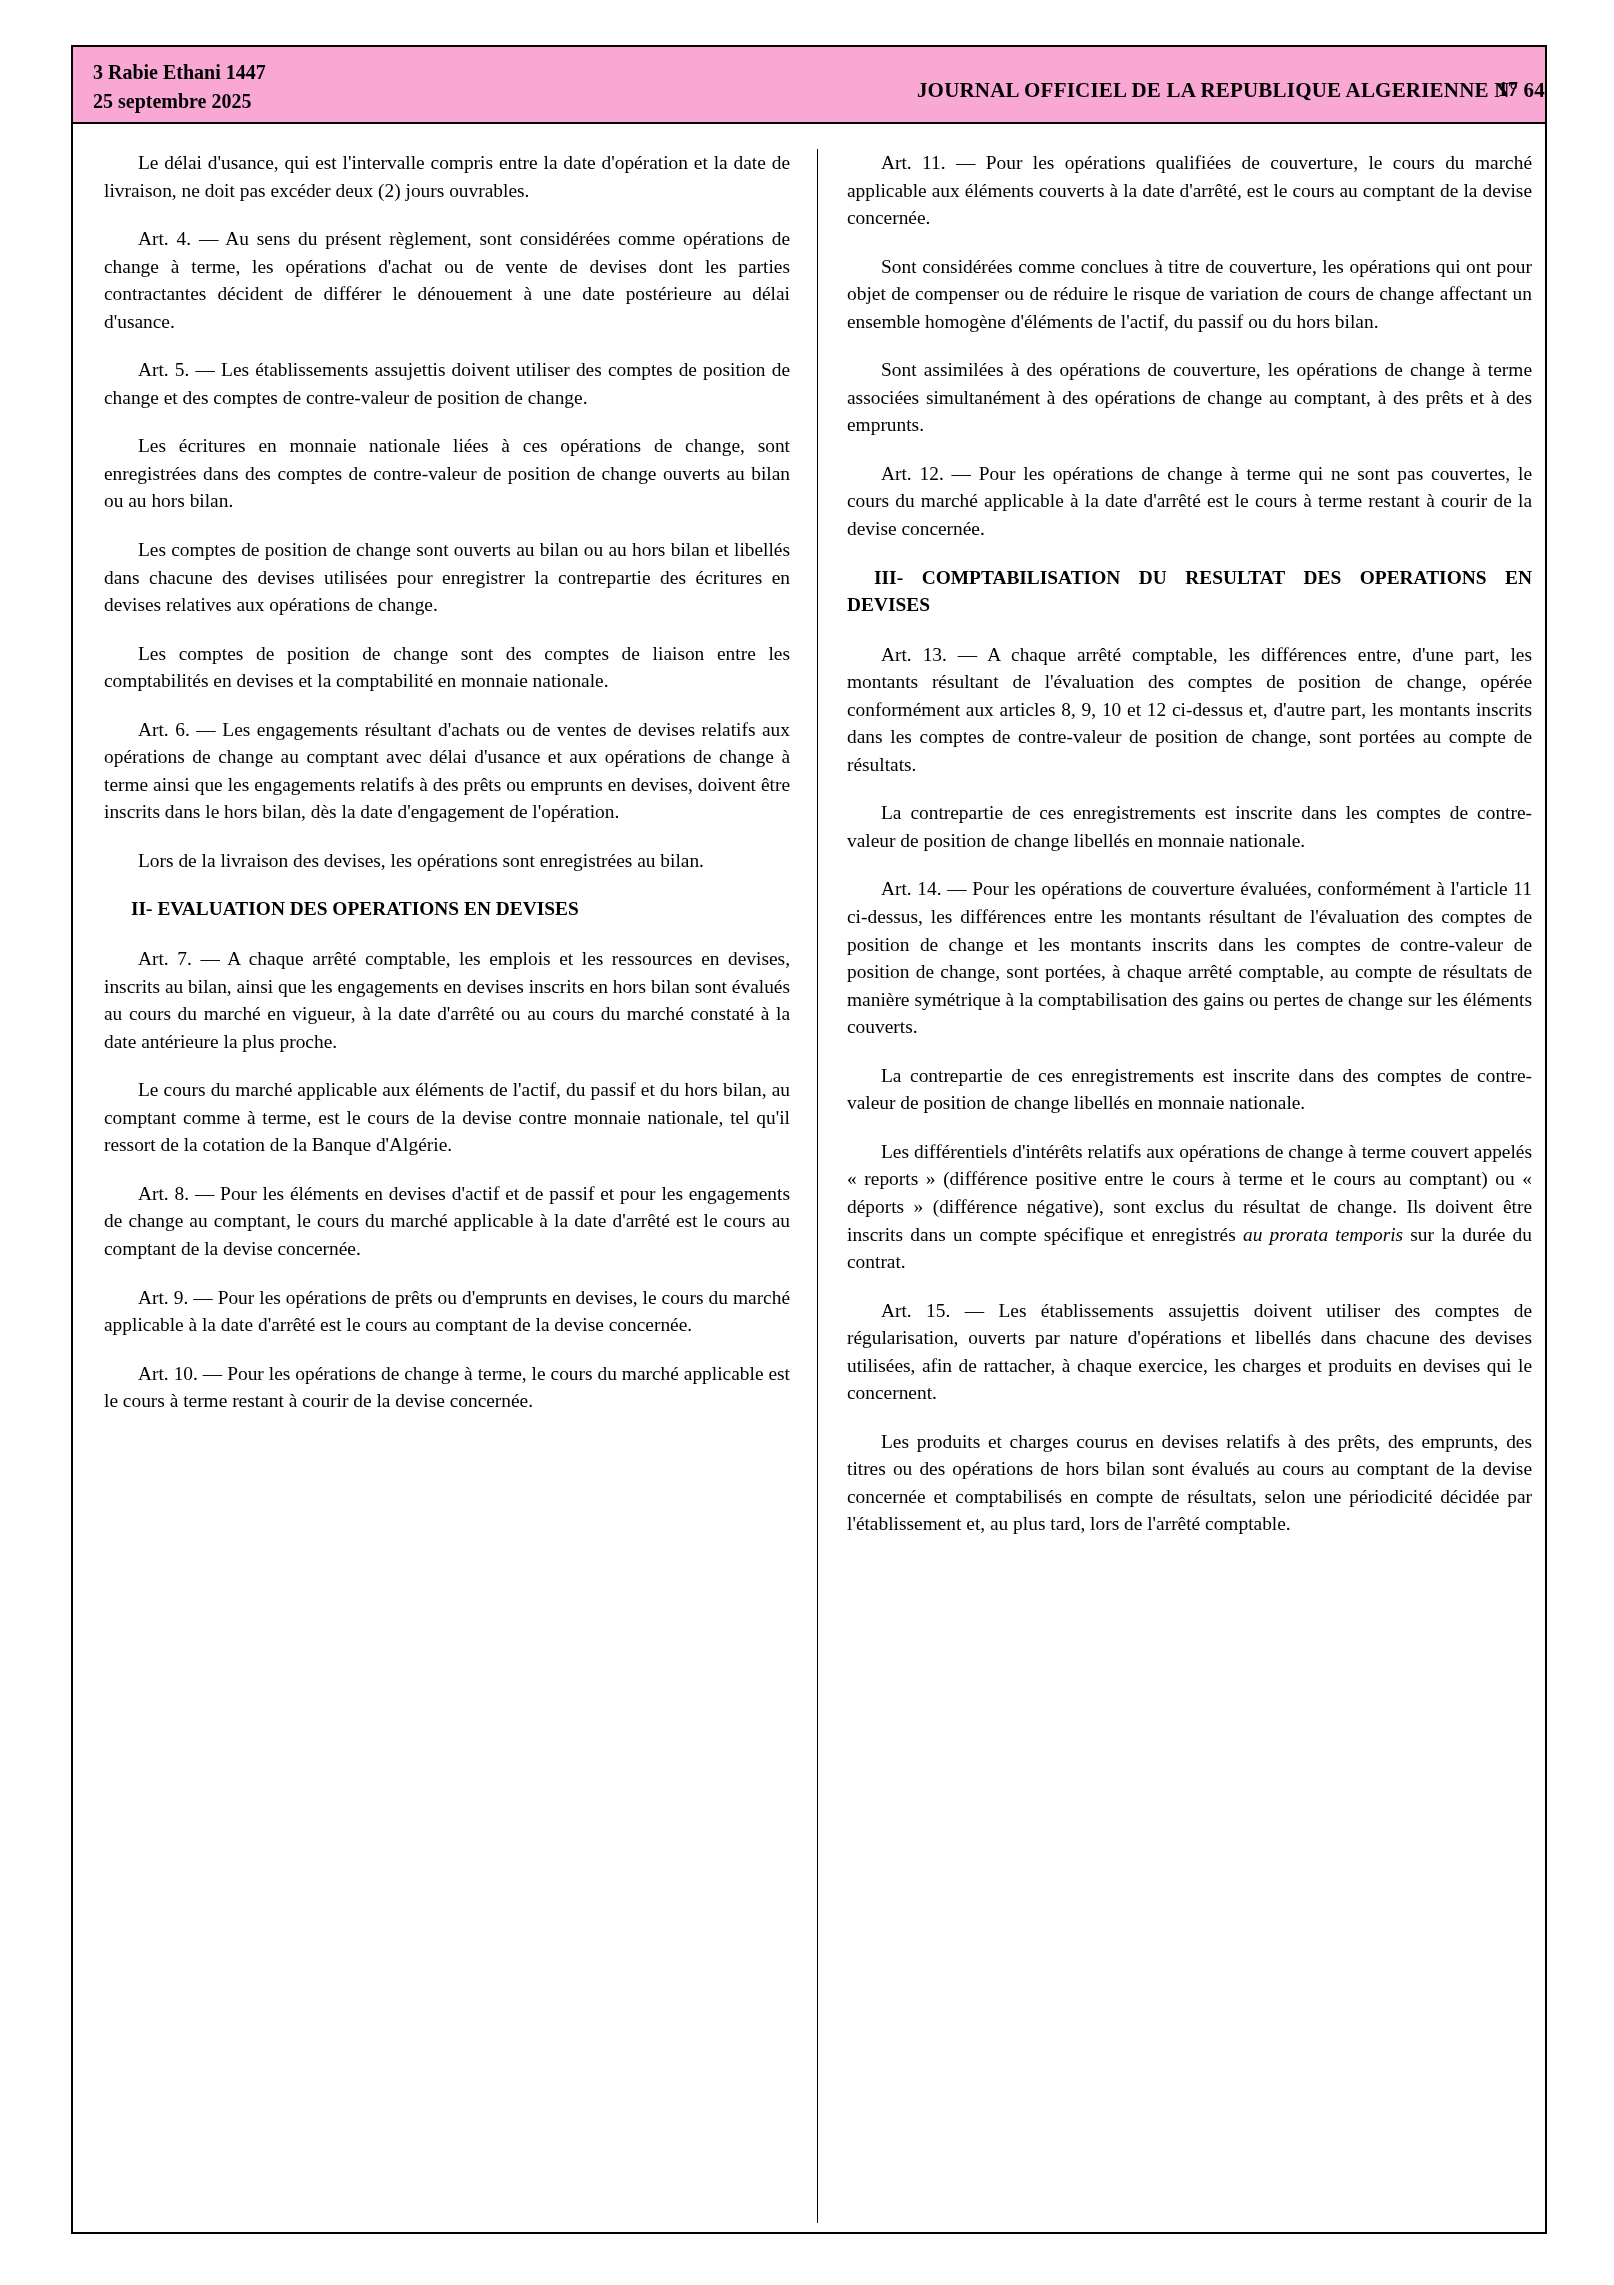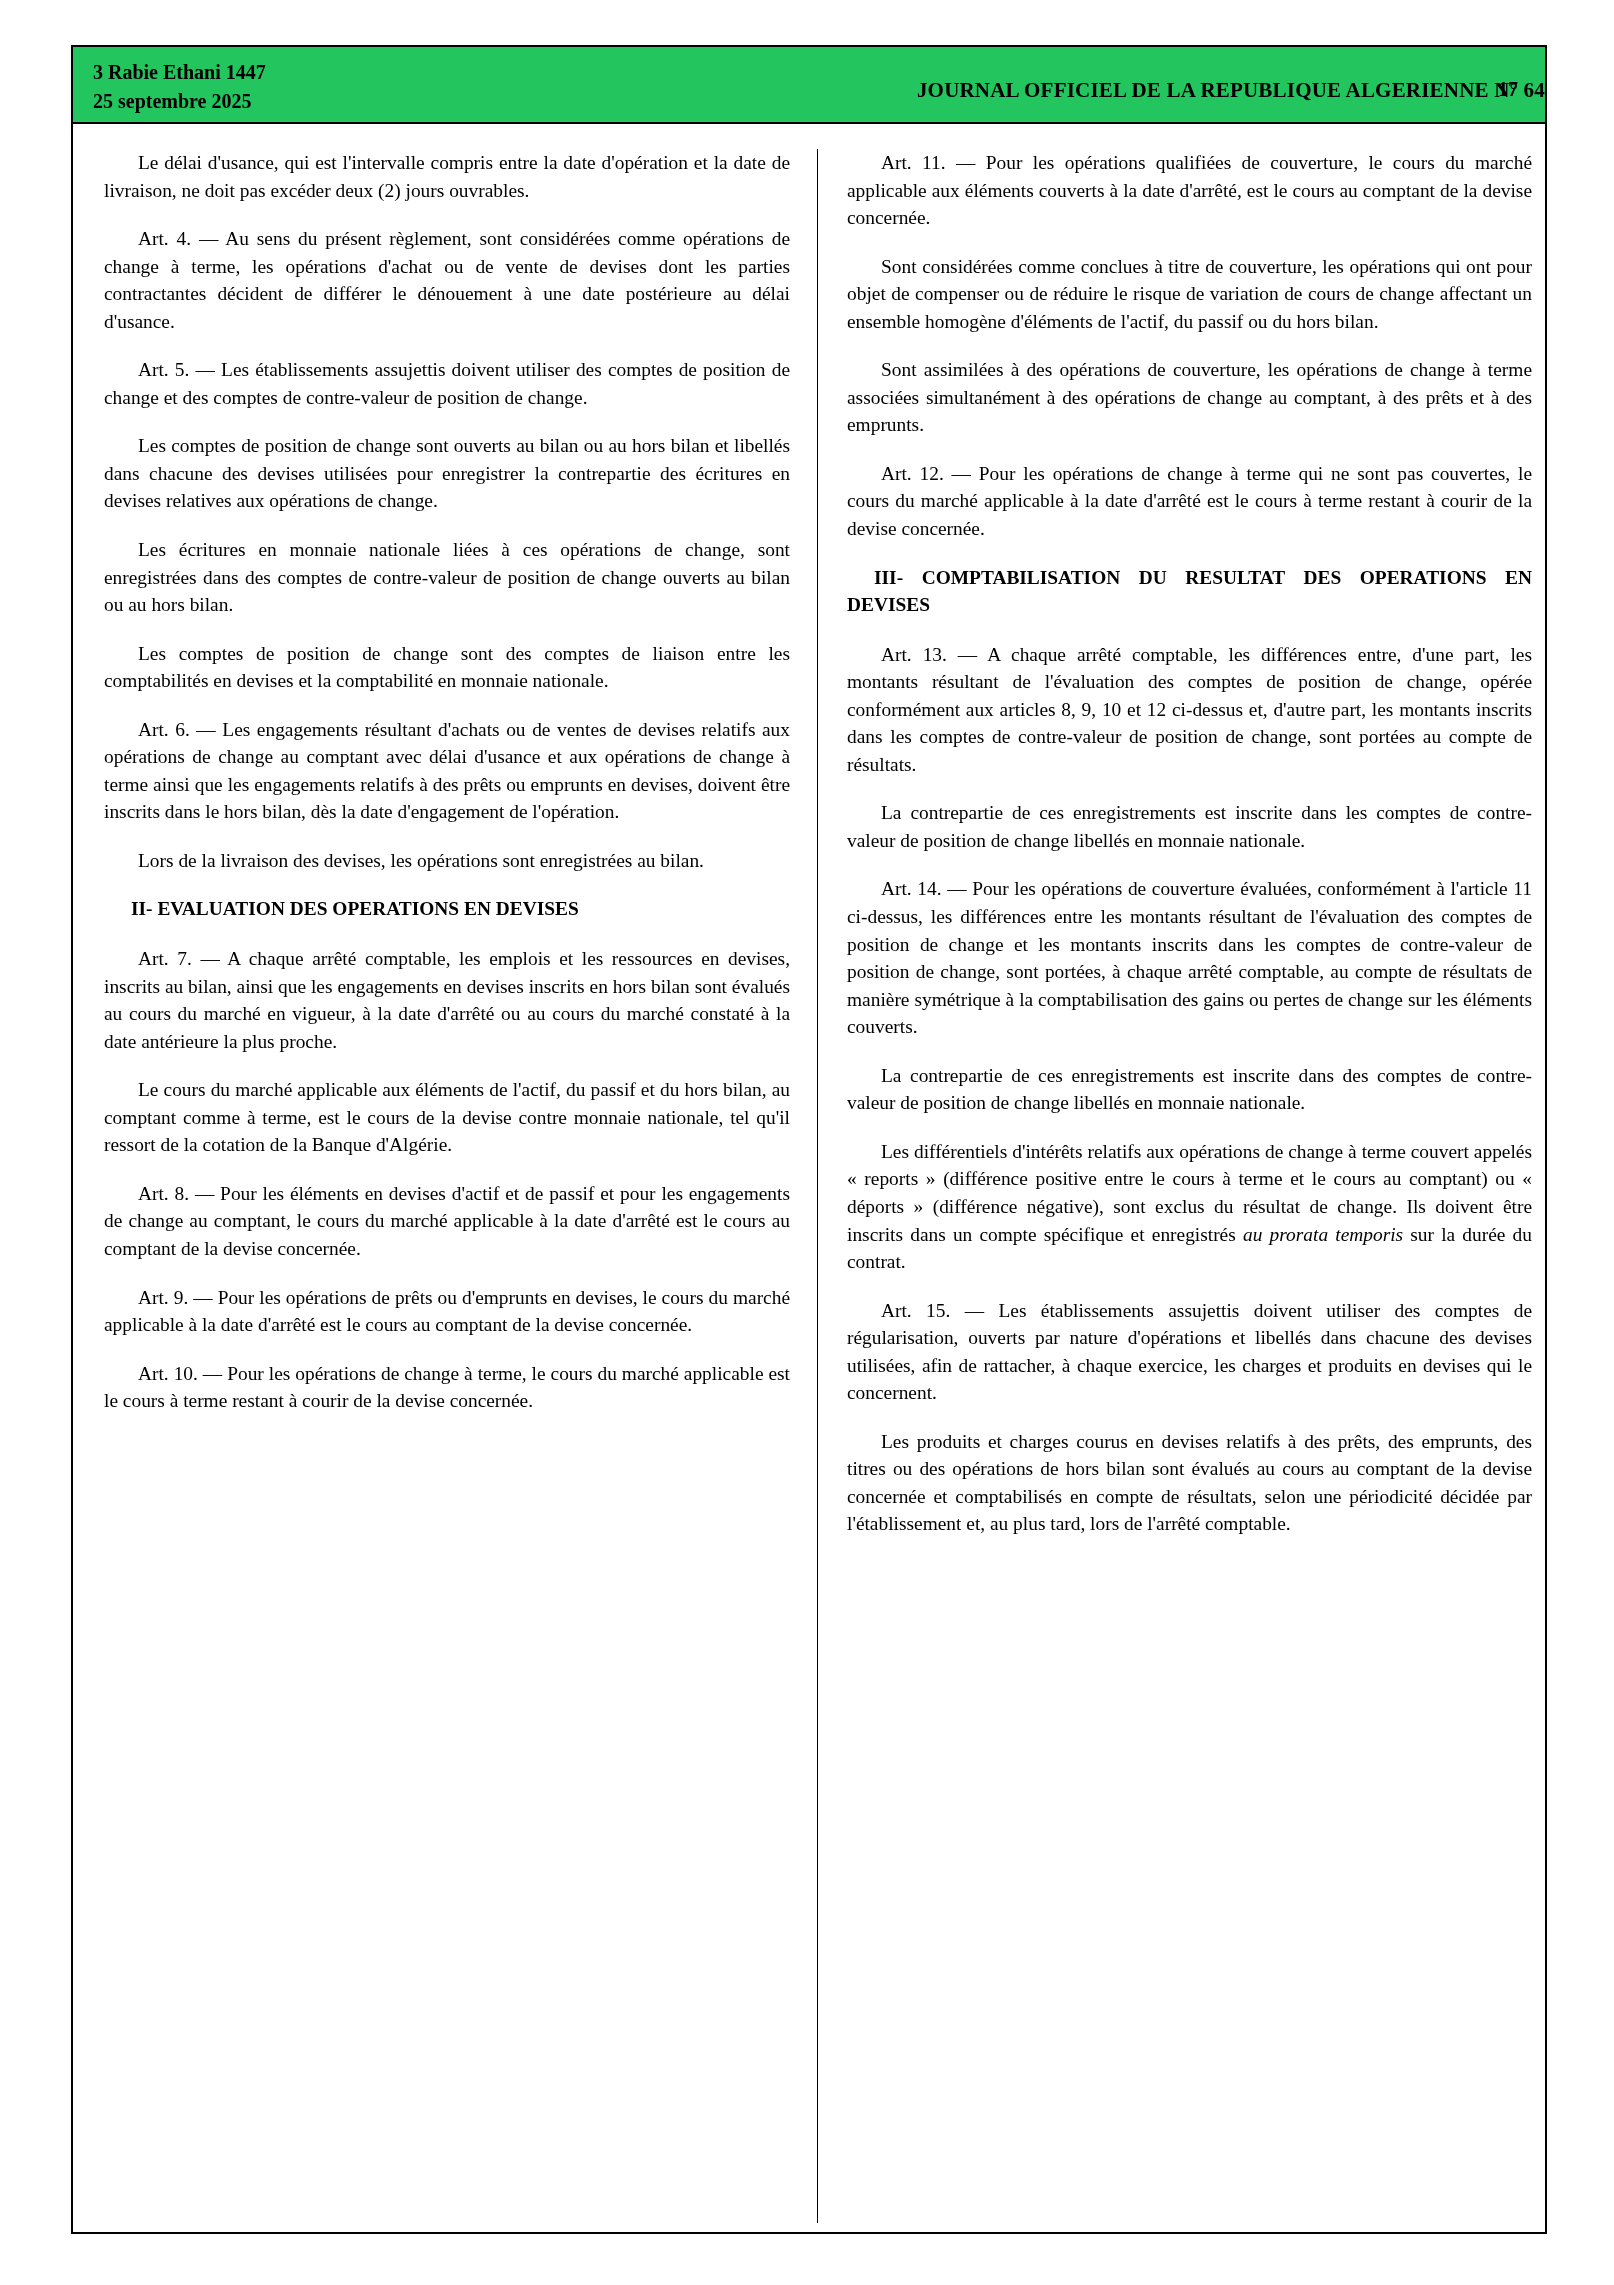--- a/index.html
+++ b/index.html
@@ -28,21 +28,21 @@
     height: 2189px;
     border: 2.7px solid #000000;
     box-sizing: border-box;
   }
   .header-band {
     position: absolute;
     left: 0;
     top: 0;
     width: 100%;
     height: 77px;
-    background: #22c55e;
+    background: #f9a8d4;
     border-bottom: 2.7px solid #000000;
     box-sizing: border-box;
     display: flex;
     align-items: center;
   }
   .header-left {
     position: absolute;
     left: 20px;
     top: 11px;
     font-size: 20px;
@@ -127,22 +127,22 @@
       <div class="header-center">JOURNAL OFFICIEL DE LA REPUBLIQUE ALGERIENNE N° 64</div>
       <div class="header-right">17</div>
     </div>
 
     <div class="content">
 
       <div class="col col-left">
         <p class="para">Le délai d'usance, qui est l'intervalle compris entre la date d'opération et la date de livraison, ne doit pas excéder deux (2) jours ouvrables.</p>
         <p class="para">Art. 4. — Au sens du présent règlement, sont considérées comme opérations de change à terme, les opérations d'achat ou de vente de devises dont les parties contractantes décident de différer le dénouement à une date postérieure au délai d'usance.</p>
         <p class="para">Art. 5. — Les établissements assujettis doivent utiliser des comptes de position de change et des comptes de contre-valeur de position de change.</p>
+        <p class="para">Les écritures en monnaie nationale liées à ces opérations de change, sont enregistrées dans des comptes de contre-valeur de position de change ouverts au bilan ou au hors bilan.</p>
         <p class="para">Les comptes de position de change sont ouverts au bilan ou au hors bilan et libellés dans chacune des devises utilisées pour enregistrer la contrepartie des écritures en devises relatives aux opérations de change.</p>
-        <p class="para">Les écritures en monnaie nationale liées à ces opérations de change, sont enregistrées dans des comptes de contre-valeur de position de change ouverts au bilan ou au hors bilan.</p>
         <p class="para">Les comptes de position de change sont des comptes de liaison entre les comptabilités en devises et la comptabilité en monnaie nationale.</p>
         <p class="para">Art. 6. — Les engagements résultant d'achats ou de ventes de devises relatifs aux opérations de change au comptant avec délai d'usance et aux opérations de change à terme ainsi que les engagements relatifs à des prêts ou emprunts en devises, doivent être inscrits dans le hors bilan, dès la date d'engagement de l'opération.</p>
         <p class="para">Lors de la livraison des devises, les opérations sont enregistrées au bilan.</p>
 
         <h2 class="section-title">II- EVALUATION DES OPERATIONS EN DEVISES</h2>
 
         <p class="para">Art. 7. — A chaque arrêté comptable, les emplois et les ressources en devises, inscrits au bilan, ainsi que les engagements en devises inscrits en hors bilan sont évalués au cours du marché en vigueur, à la date d'arrêté ou au cours du marché constaté à la date antérieure la plus proche.</p>
         <p class="para">Le cours du marché applicable aux éléments de l'actif, du passif et du hors bilan, au comptant comme à terme, est le cours de la devise contre monnaie nationale, tel qu'il ressort de la cotation de la Banque d'Algérie.</p>
         <p class="para">Art. 8. — Pour les éléments en devises d'actif et de passif et pour les engagements de change au comptant, le cours du marché applicable à la date d'arrêté est le cours au comptant de la devise concernée.</p>
         <p class="para">Art. 9. — Pour les opérations de prêts ou d'emprunts en devises, le cours du marché applicable à la date d'arrêté est le cours au comptant de la devise concernée.</p>

